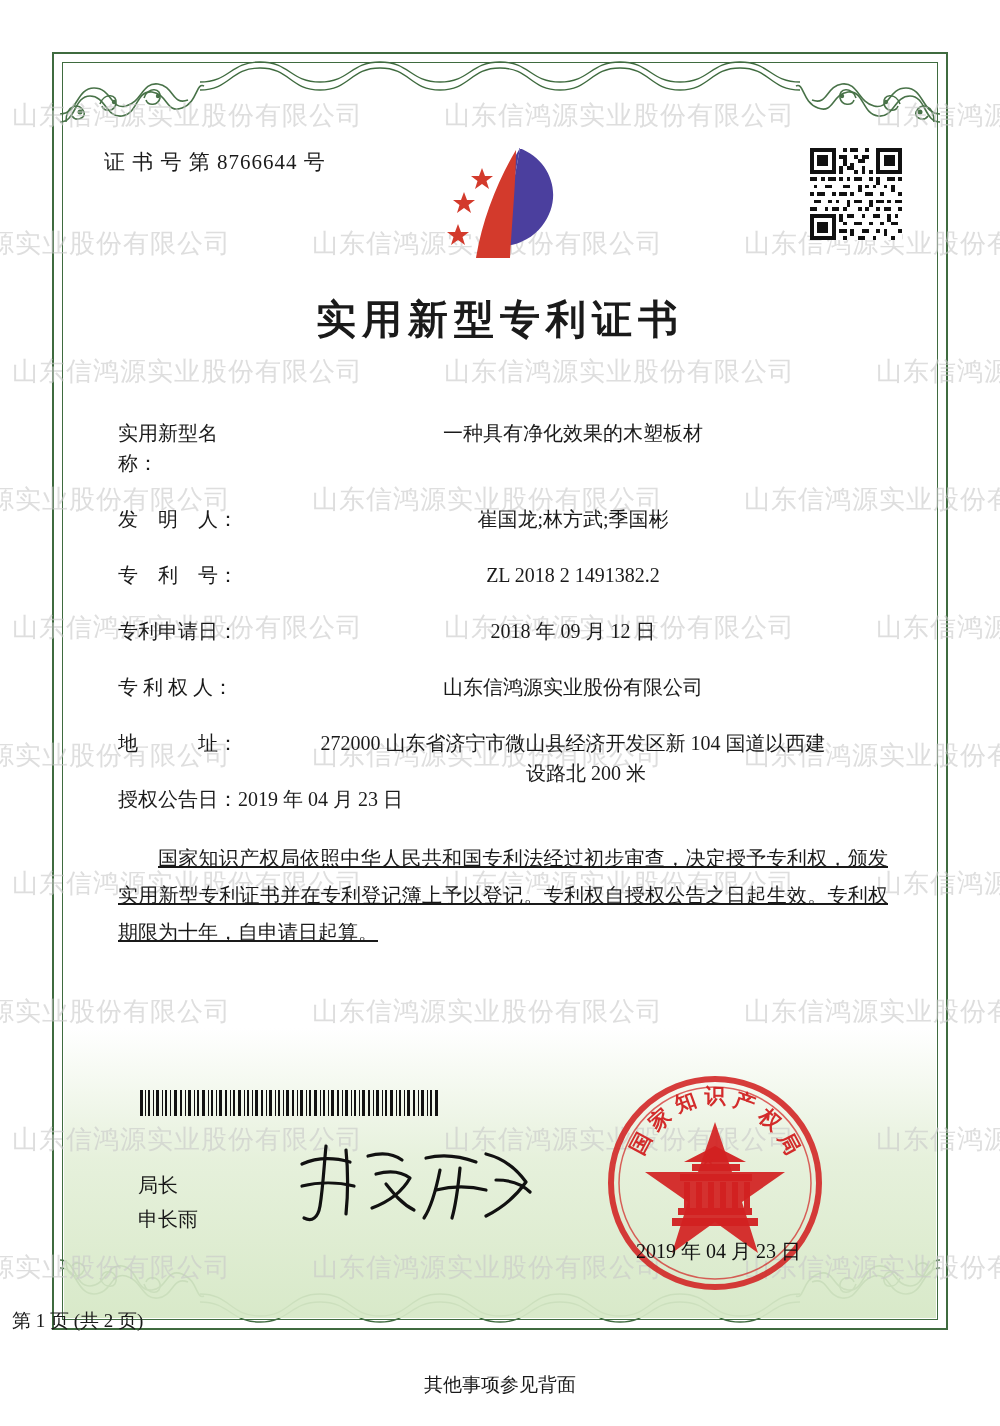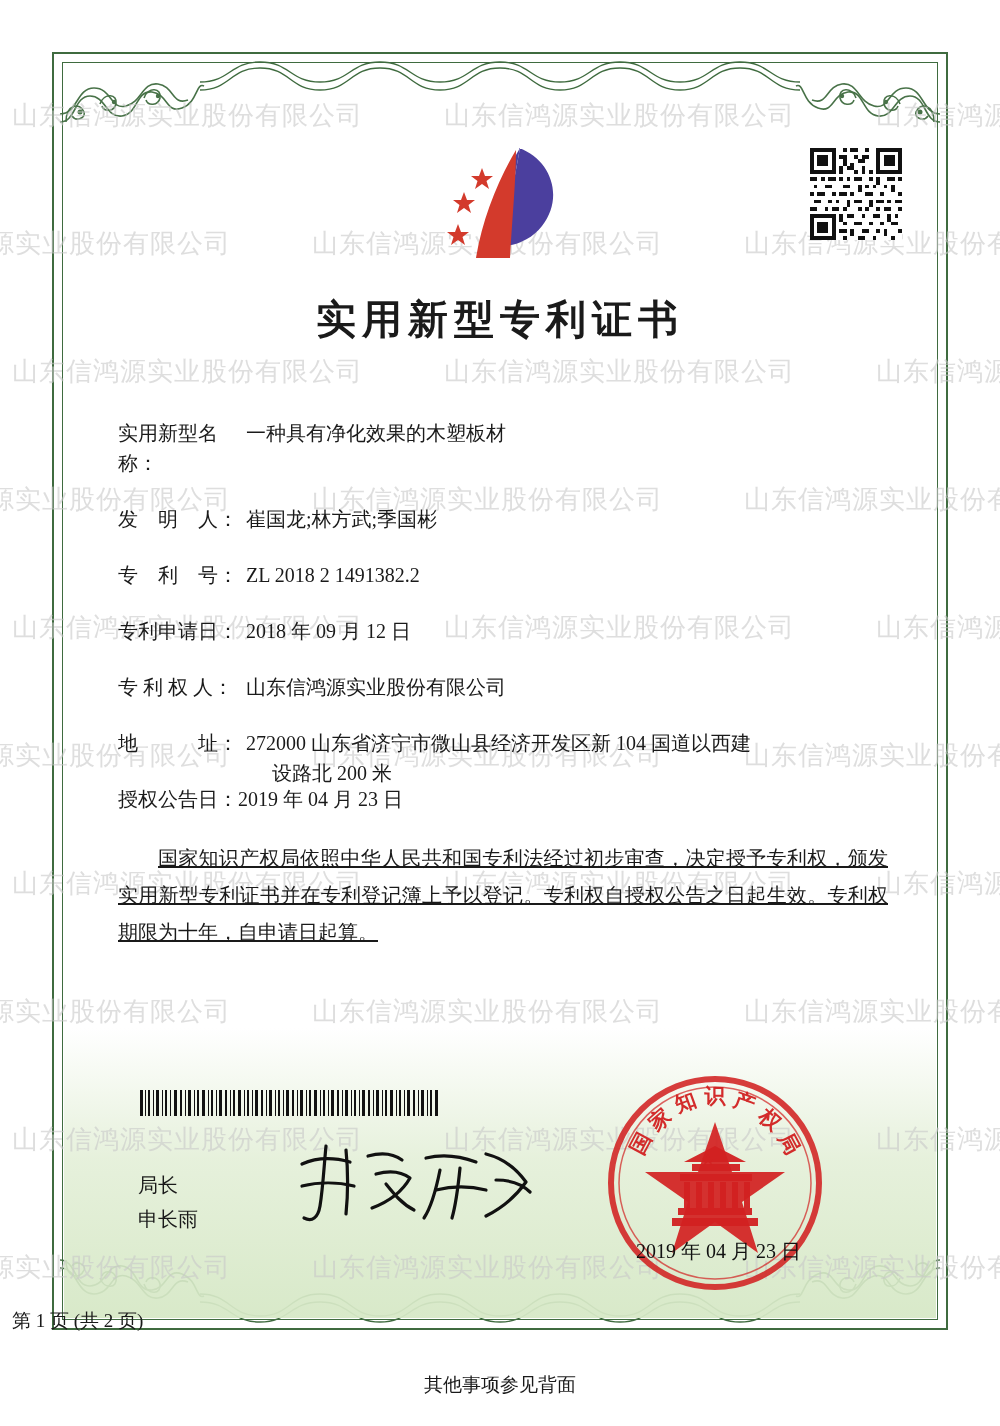--- a/index.html
+++ b/index.html
@@ -74,21 +74,21 @@
 
   .title{
     position:absolute;left:0;right:0;top:292px;text-align:center;
     font-size:40px;font-weight:bold;letter-spacing:6px;
     font-family:Liberation Serif, serif;
   }
 
   .fields{position:absolute;left:118px;top:418px;right:100px;}
   .field{display:flex;margin-bottom:26px;font-size:20px;line-height:1.5;}
   .f-label{width:128px;flex:none;letter-spacing:0px;}
-  .f-value{flex:1;}
+  .f-value{flex:1;text-align:center;}
   .f-value .indent2{display:block;margin-left:26px;}
 
   .grant-row{
     position:absolute;left:118px;top:786px;right:100px;
     display:flex;font-size:20px;
   }
   .grant-left{width:360px;}
   .grant-right{flex:1;}
 
   .paras{
@@ -198,20 +198,21 @@
       <div class="wm-row" style="top: 610px; left: -420px; color: rgb(201, 201, 201);">山东信鸿源实业股份有限公司　　　山东信鸿源实业股份有限公司　　　山东信鸿源实业股份有限公司　　　山东信鸿源实业股份有限公司　　　</div>
       <div class="wm-row" style="top: 738px; left: -120px; color: rgb(201, 201, 201);">山东信鸿源实业股份有限公司　　　山东信鸿源实业股份有限公司　　　山东信鸿源实业股份有限公司　　　山东信鸿源实业股份有限公司　　　</div>
       <div class="wm-row" style="top: 866px; left: -420px; color: rgb(201, 201, 201);">山东信鸿源实业股份有限公司　　　山东信鸿源实业股份有限公司　　　山东信鸿源实业股份有限公司　　　山东信鸿源实业股份有限公司　　　</div>
       <div class="wm-row" style="top: 994px; left: -120px; color: rgb(201, 201, 201);">山东信鸿源实业股份有限公司　　　山东信鸿源实业股份有限公司　　　山东信鸿源实业股份有限公司　　　山东信鸿源实业股份有限公司　　　</div>
       <div class="wm-row" style="top: 1122px; left: -420px; color: rgb(201, 201, 201);">山东信鸿源实业股份有限公司　　　山东信鸿源实业股份有限公司　　　山东信鸿源实业股份有限公司　　　山东信鸿源实业股份有限公司　　　</div>
       <div class="wm-row" style="top: 1250px; left: -120px; color: rgb(201, 201, 201);">山东信鸿源实业股份有限公司　　　山东信鸿源实业股份有限公司　　　山东信鸿源实业股份有限公司　　　山东信鸿源实业股份有限公司　　　</div>
     </div>
 
   <div class="content">
 
+    <div class="cert-no">证 书 号 第 8766644 号</div>
 
     <div class="logo">
       <svg viewBox="0 0 150 140">
         <path d="M95 8 C 128 20, 140 58, 118 86 C 108 99, 92 106, 78 106 L 96 8 Z" fill="#4b3f9e"></path>
         <path d="M96 8 L 78 106 L 74 116 L 62 116 C 66 78, 78 38, 96 8 Z" fill="#4b3f9e"></path>
         <path d="M92 10 C 74 40, 58 80, 52 118 L 86 118 C 88 80, 92 40, 92 10 Z" fill="#d33a2c"></path>
         <g fill="#d33a2c">
           <polygon points="58,28 61,36 69,36 62.5,41 65,49 58,44 51,49 53.5,41 47,36 55,36"></polygon>
           <polygon points="40,52 43,60 51,60 44.5,65 47,73 40,68 33,73 35.5,65 29,60 37,60"></polygon>
           <polygon points="34,84 37,92 45,92 38.5,97 41,105 34,100 27,105 29.5,97 23,92 31,92"></polygon>

